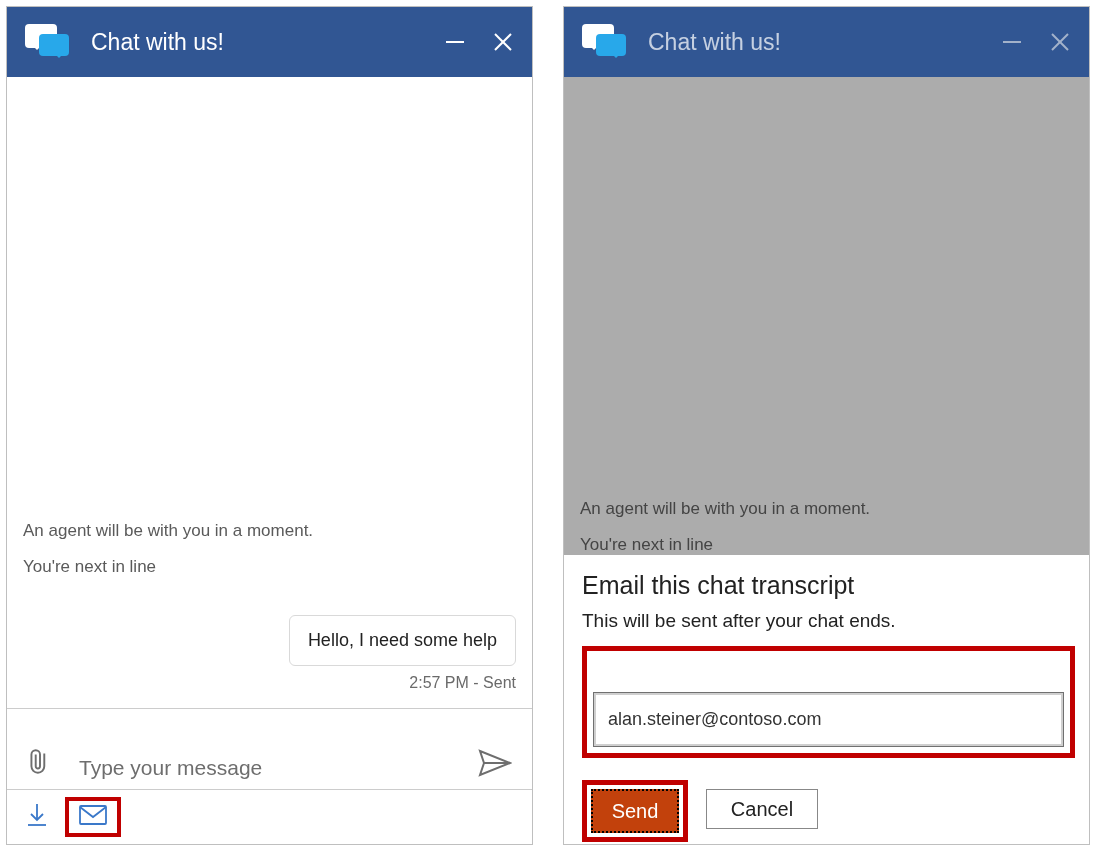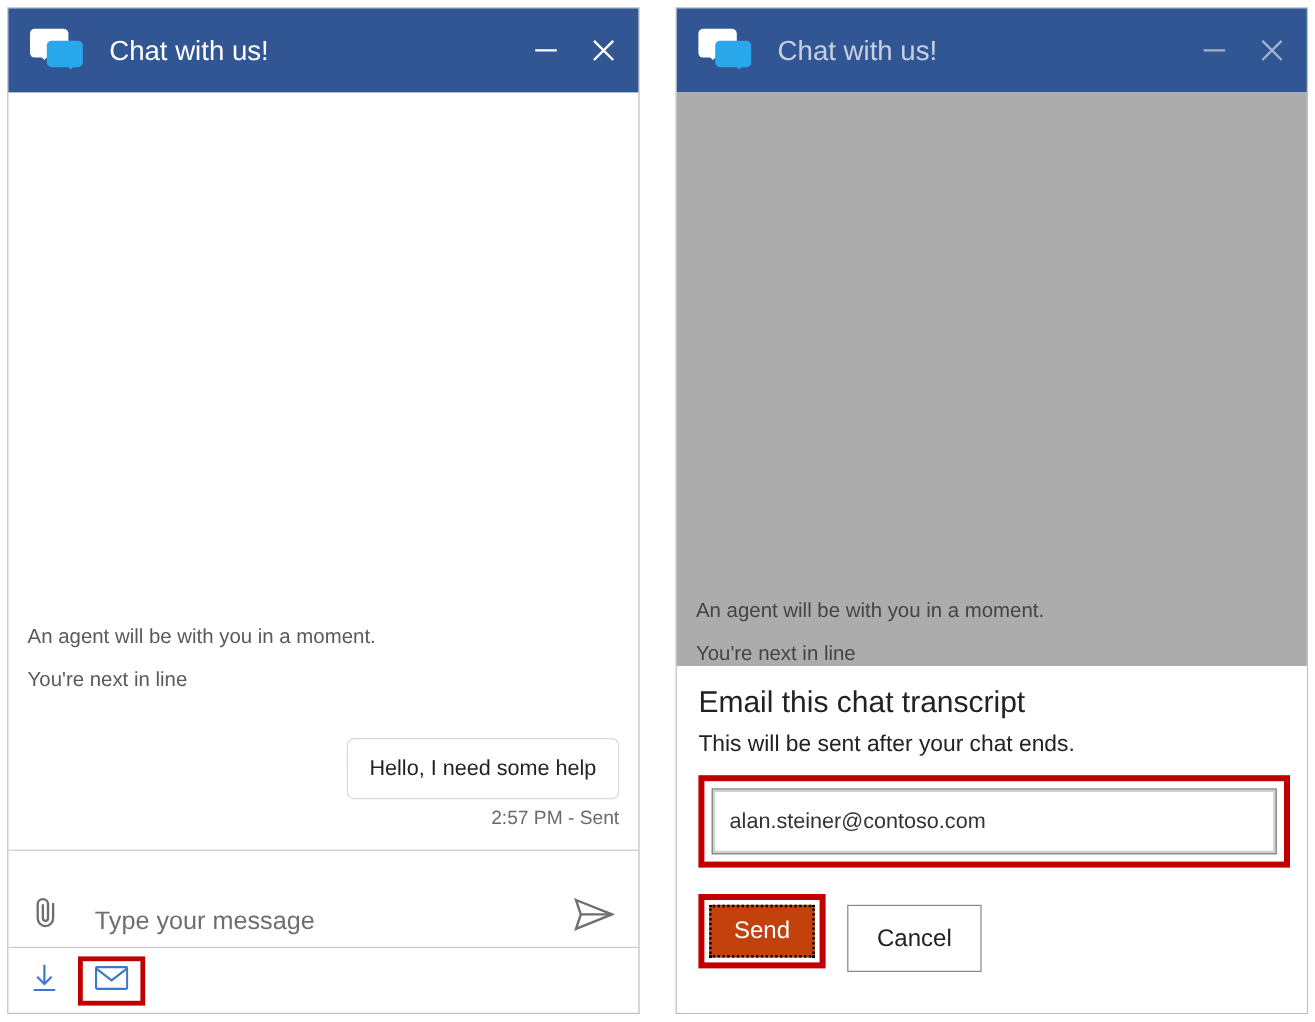--- a/index.html
+++ b/index.html
@@ -171,20 +171,21 @@
     border: 5px solid #c00000;
     padding: 6px;
     margin-bottom: 22px;
   }
   .email-box {
     border: 1px solid #707070;
     box-shadow: inset 0 0 0 2px #cfcfcf;
     padding: 16px 14px;
     font-size: 18px;
     color:#333;
+    margin-top:35px;
   }
   .btn-row { display:flex; gap:18px; align-items:flex-start; }
   .send-hl {
     border: 5px solid #c00000;
     padding: 4px;
     display:inline-block;
   }
   .btn-send {
     background:#c2410c;
     color:#fff;
@@ -195,21 +196,21 @@
     outline: none;
     display:flex;
     align-items:center;
     justify-content:center;
   }
   .btn-cancel {
     background:#fff;
     color:#222;
     font-size: 20px;
     width: 112px;
-    height: 56px;
+    height: 40px;
     border: 1px solid #888;
     margin-top: 9px;
     display:flex;
     align-items:center;
     justify-content:center;
   }
   
   .overlay .status-line { color:#444; }
 </style>
 </head>

